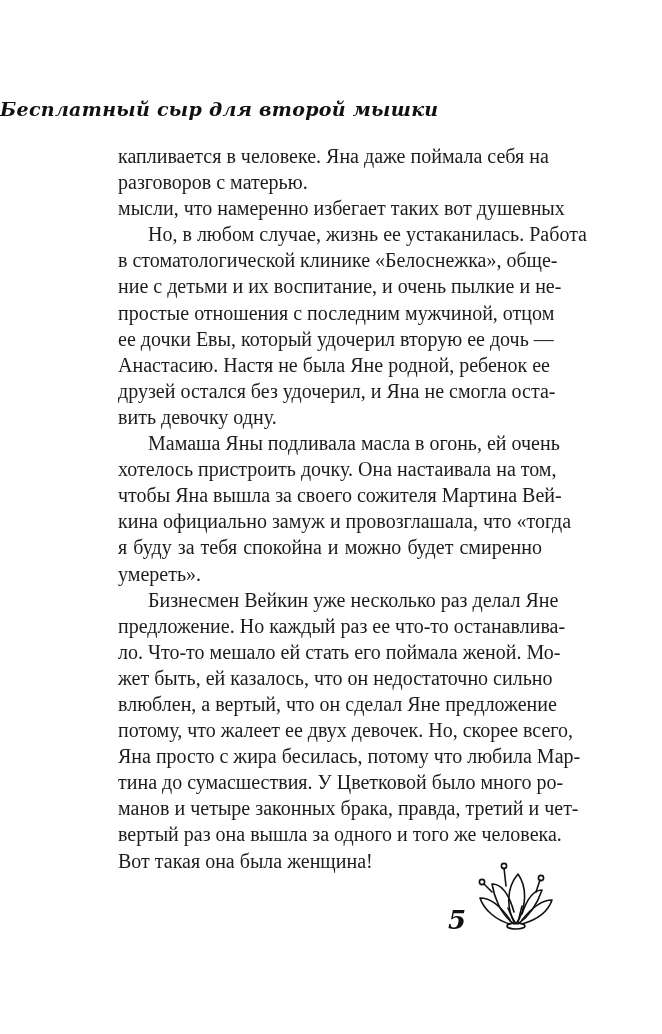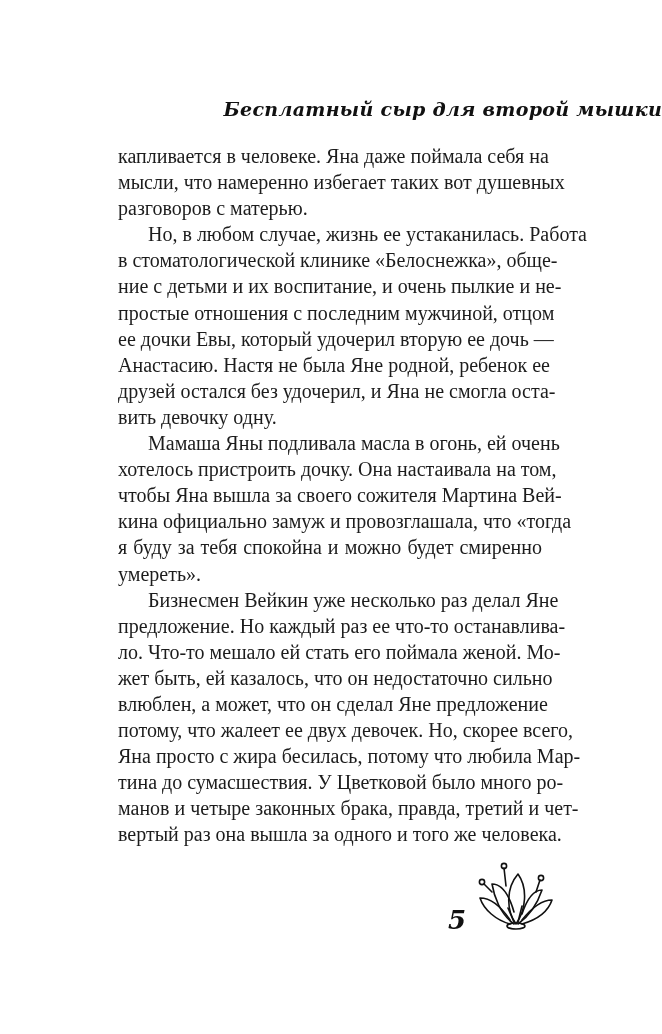--- a/index.html
+++ b/index.html
@@ -12,21 +12,21 @@
       height: 1034px;
       position: relative;
       overflow: hidden;
       color: #1a1a1a;
     }
     .running-head {
       position: absolute;
       top: 98px;
       left: 0;
       width: 662px;
-      text-align: right;
+      text-align: left;
       font-family: "DejaVu Serif", serif;
       font-style: italic;
       font-weight: bold;
       font-size: 19px;
       letter-spacing: 0.3px;
       color: #111;
     }
     .text-block {
       position: absolute;
       top: 143px;
@@ -68,46 +68,47 @@
       height: 72px;
     }
   </style>
 </head>
 <body>
 
 <div class="running-head">Бесплатный сыр для второй мышки</div>
 
 <div class="text-block" id="text-block">
     <span class="line">капливается в человеке. Яна даже поймала себя на</span>
+    <span class="line last">разговоров с матерью.</span>
     <span class="line">мысли, что намеренно избегает таких вот душевных</span>
-    <span class="line last">разговоров с матерью.</span>
     <span class="line indent">Но, в любом случае, жизнь ее устаканилась. Работа</span>
     <span class="line">в стоматологической клинике «Белоснежка», обще-</span>
     <span class="line">ние с детьми и их воспитание, и очень пылкие и не-</span>
     <span class="line">простые отношения с последним мужчиной, отцом</span>
     <span class="line">ее дочки Евы, который удочерил вторую ее дочь —</span>
     <span class="line">Анастасию. Настя не была Яне родной, ребенок ее</span>
     <span class="line">друзей остался без удочерил, и Яна не смогла оста-</span>
     <span class="line last">вить девочку одну.</span>
     <span class="line indent">Мамаша Яны подливала масла в огонь, ей очень</span>
     <span class="line">хотелось пристроить дочку. Она настаивала на том,</span>
     <span class="line">чтобы Яна вышла за своего сожителя Мартина Вей-</span>
     <span class="line">кина официально замуж и провозглашала, что «тогда</span>
     <span class="line">я буду за тебя спокойна и можно будет смиренно</span>
     <span class="line last">умереть».</span>
     <span class="line indent">Бизнесмен Вейкин уже несколько раз делал Яне</span>
     <span class="line">предложение. Но каждый раз ее что-то останавлива-</span>
     <span class="line">ло. Что-то мешало ей стать его поймала женой. Мо-</span>
     <span class="line">жет быть, ей казалось, что он недостаточно сильно</span>
-    <span class="line">влюблен, а может, что он сделал Яне предложение</span>
+    <span class="line">влюблен, а вертый, что он сделал Яне предложение</span>
     <span class="line">потому, что жалеет ее двух девочек. Но, скорее всего,</span>
     <span class="line">Яна просто с жира бесилась, потому что любила Мар-</span>
     <span class="line">тина до сумасшествия. У Цветковой было много ро-</span>
     <span class="line">манов и четыре законных брака, правда, третий и чет-</span>
     <span class="line">вертый раз она вышла за одного и того же человека.</span>
+    <span class="line last">Вот такая она была женщина!</span>
   </div>
 
 <div class="page-number">5</div>
 
 <svg class="lotus" viewBox="0 0 80 72" fill="none" stroke="#111" stroke-width="1.6" stroke-linecap="round" stroke-linejoin="round">
 
   <ellipse cx="40" cy="64" rx="9" ry="3"></ellipse>
 
   <path d="M40 62 C30 48, 30 26, 42 12 C52 26, 50 48, 40 62 Z"></path>
 

